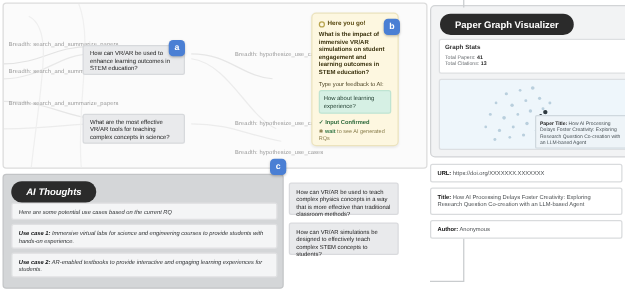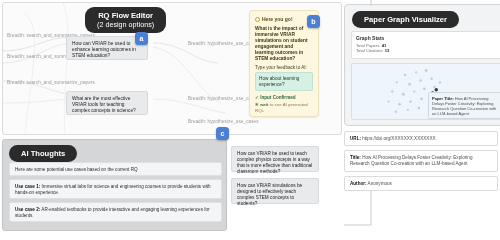--- a/index.html
+++ b/index.html
@@ -109,20 +109,21 @@
   .meta-row b{color:#111;}
   #meta-url{top:131px;height:15px;}
   #meta-title{top:150px;height:22px;}
   #meta-author{top:176px;height:15px;}
 
   
   #thoughts-pane{
     position:absolute;left:2px;top:139px;width:225px;height:92px;
     background:#d4d6d8;border:1px solid #c2c4c6;border-radius:3px;
     box-sizing:border-box;
+    font-style:italic;
   }
   #thoughts-title{left:6px;top:5px;position:absolute;}
   .thought-row{
     position:absolute;left:6px;width:213px;background:#f4f5f6;
     border:1px solid #dfe0e2;border-radius:2px;box-sizing:border-box;
     font-size:4.6px;line-height:6.2px;color:#2c2f31;padding:3.5px 5px;
   }
   .thought-row b{color:#101214;}
   #thought-0{top:22px;height:14px;}
   #thought-1{top:39px;height:20px;}
@@ -152,24 +153,20 @@
       <path d="M0 60 C30 60 45 40 70 40" stroke="#e8e8e8" stroke-width="1" fill="none"></path>
       <path d="M0 78 C35 78 48 90 72 92" stroke="#e6e6e6" stroke-width="1" fill="none"></path>
       <path d="M0 100 C40 100 52 96 72 96" stroke="#ececec" stroke-width="1" fill="none"></path>
       <path d="M150 40 C180 40 190 58 215 60" stroke="#e6e6e6" stroke-width="1" fill="none"></path>
       <path d="M150 44 C180 48 195 90 218 100" stroke="#ececec" stroke-width="1" fill="none"></path>
       <path d="M150 96 C180 96 195 105 222 110" stroke="#ececec" stroke-width="1" fill="none"></path>
       <path d="M20 10 C40 20 30 60 22 131" stroke="#efefef" stroke-width="1" fill="none"></path>
       <path d="M60 0 C72 30 58 80 62 131" stroke="#f0f0f0" stroke-width="1" fill="none"></path>
     </svg>
 
-    <div class="pill-title" id="flow-title">
-      <span>RQ Flow Editor</span>
-      <span class="sub">(2 design options)</span>
-    </div>
 
     <div class="breadcrumb" style="left:4px;top:30px;">Breadth: search_and_summarize_papers</div>
     <div class="breadcrumb" style="left:4px;top:51px;">Breadth: search_and_summarize_papers</div>
     <div class="breadcrumb" style="left:4px;top:77px;">Breadth: search_and_summarize_papers</div>
     <div class="breadcrumb" style="left:185px;top:38px;">Breadth: hypothesize_use_cases</div>
     <div class="breadcrumb" style="left:185px;top:93px;">Breadth: hypothesize_use_cases</div>
     <div class="breadcrumb" style="left:185px;top:116px;">Breadth: hypothesize_use_cases</div>
 
     <div class="rq-card" style="left:63px;top:33px;width:82px;height:24px;">How can VR/AR be used to enhance learning outcomes in STEM education?</div>
     <div class="rq-card" style="left:63px;top:88px;width:82px;height:24px;">What are the most effective VR/AR tools for teaching complex concepts in science?</div>

